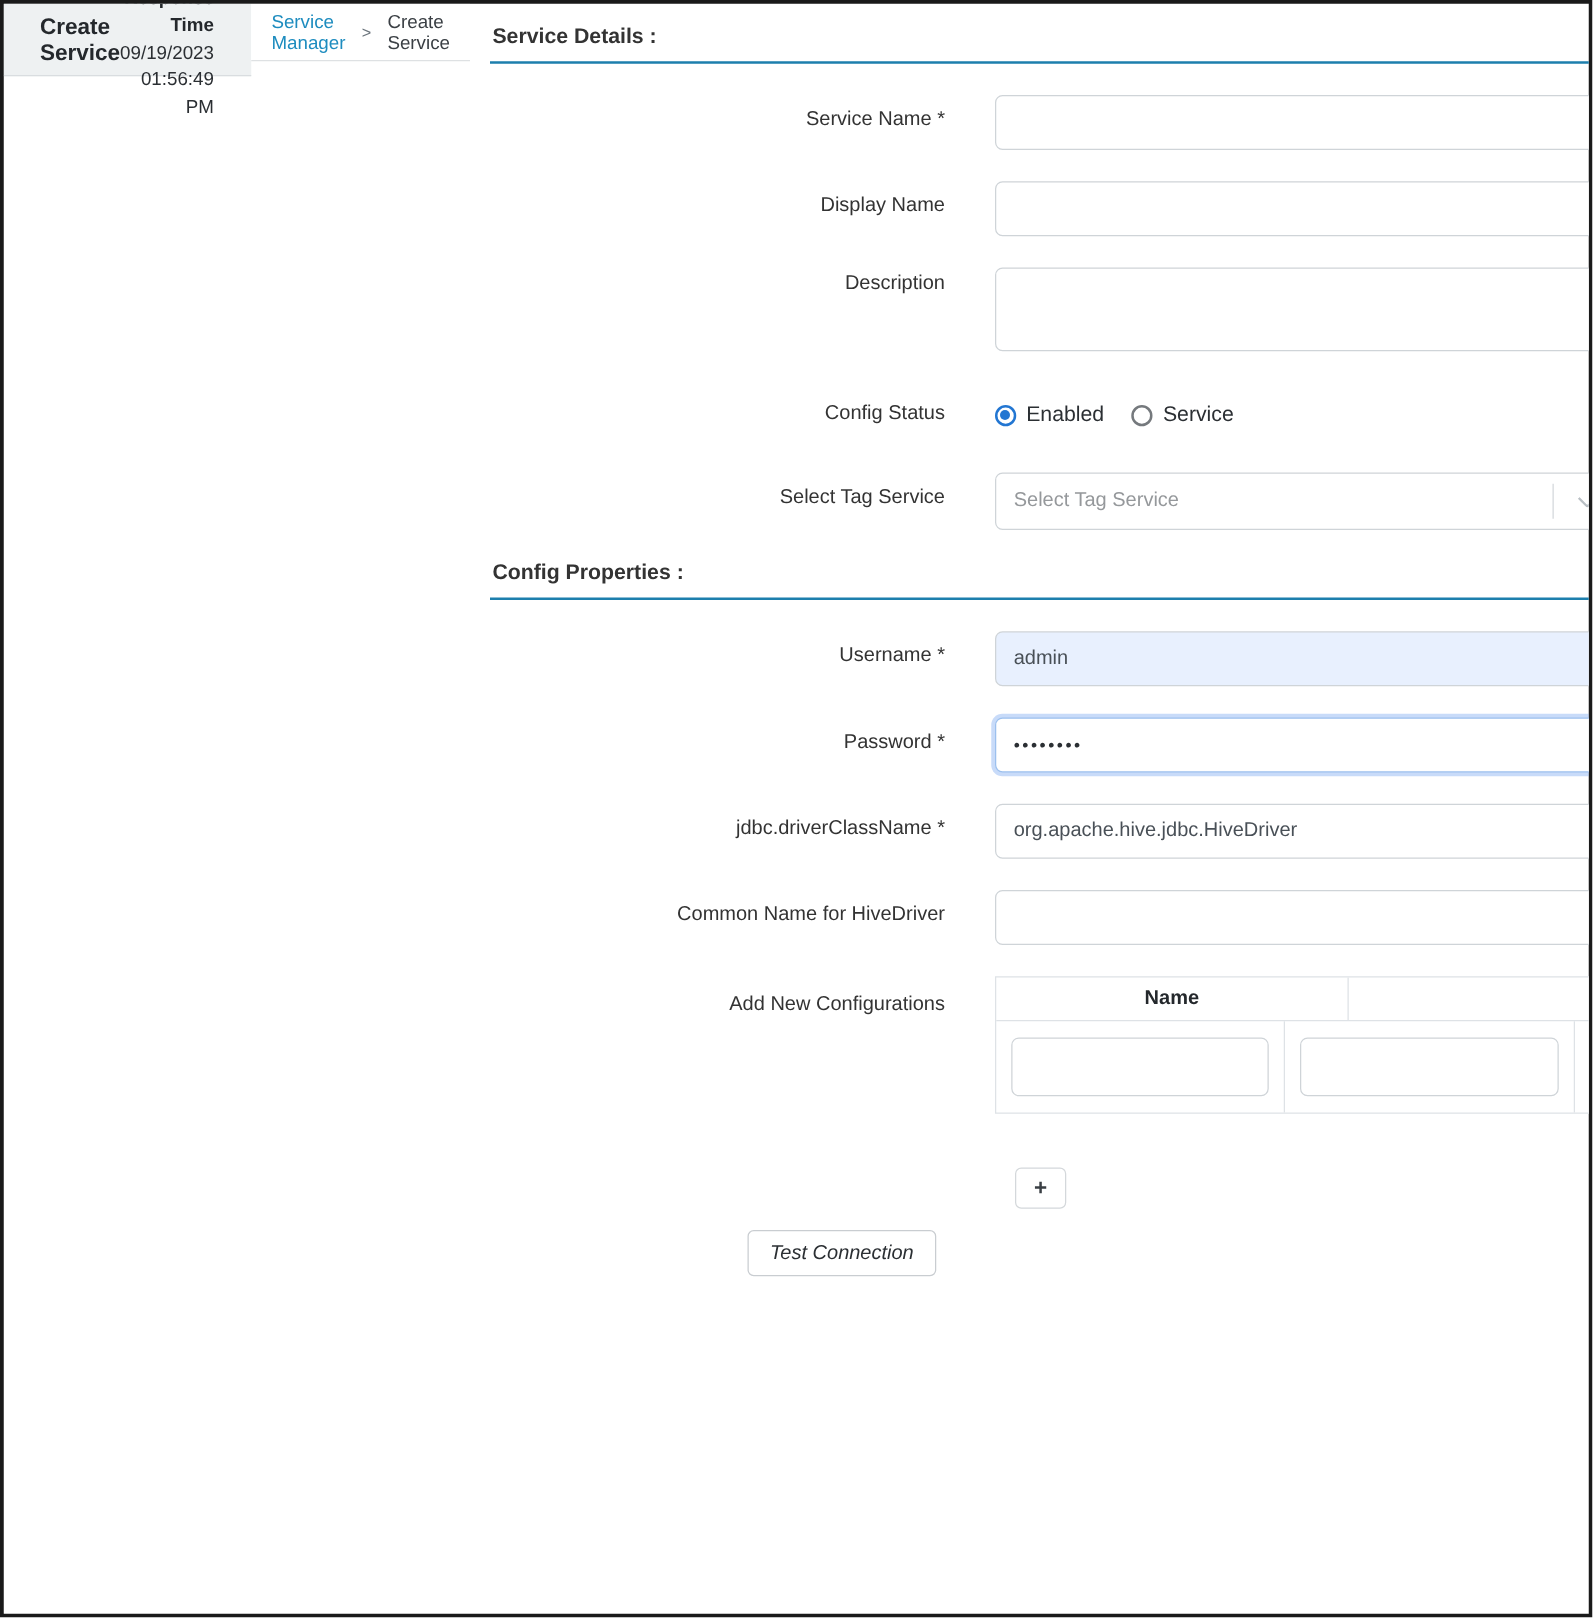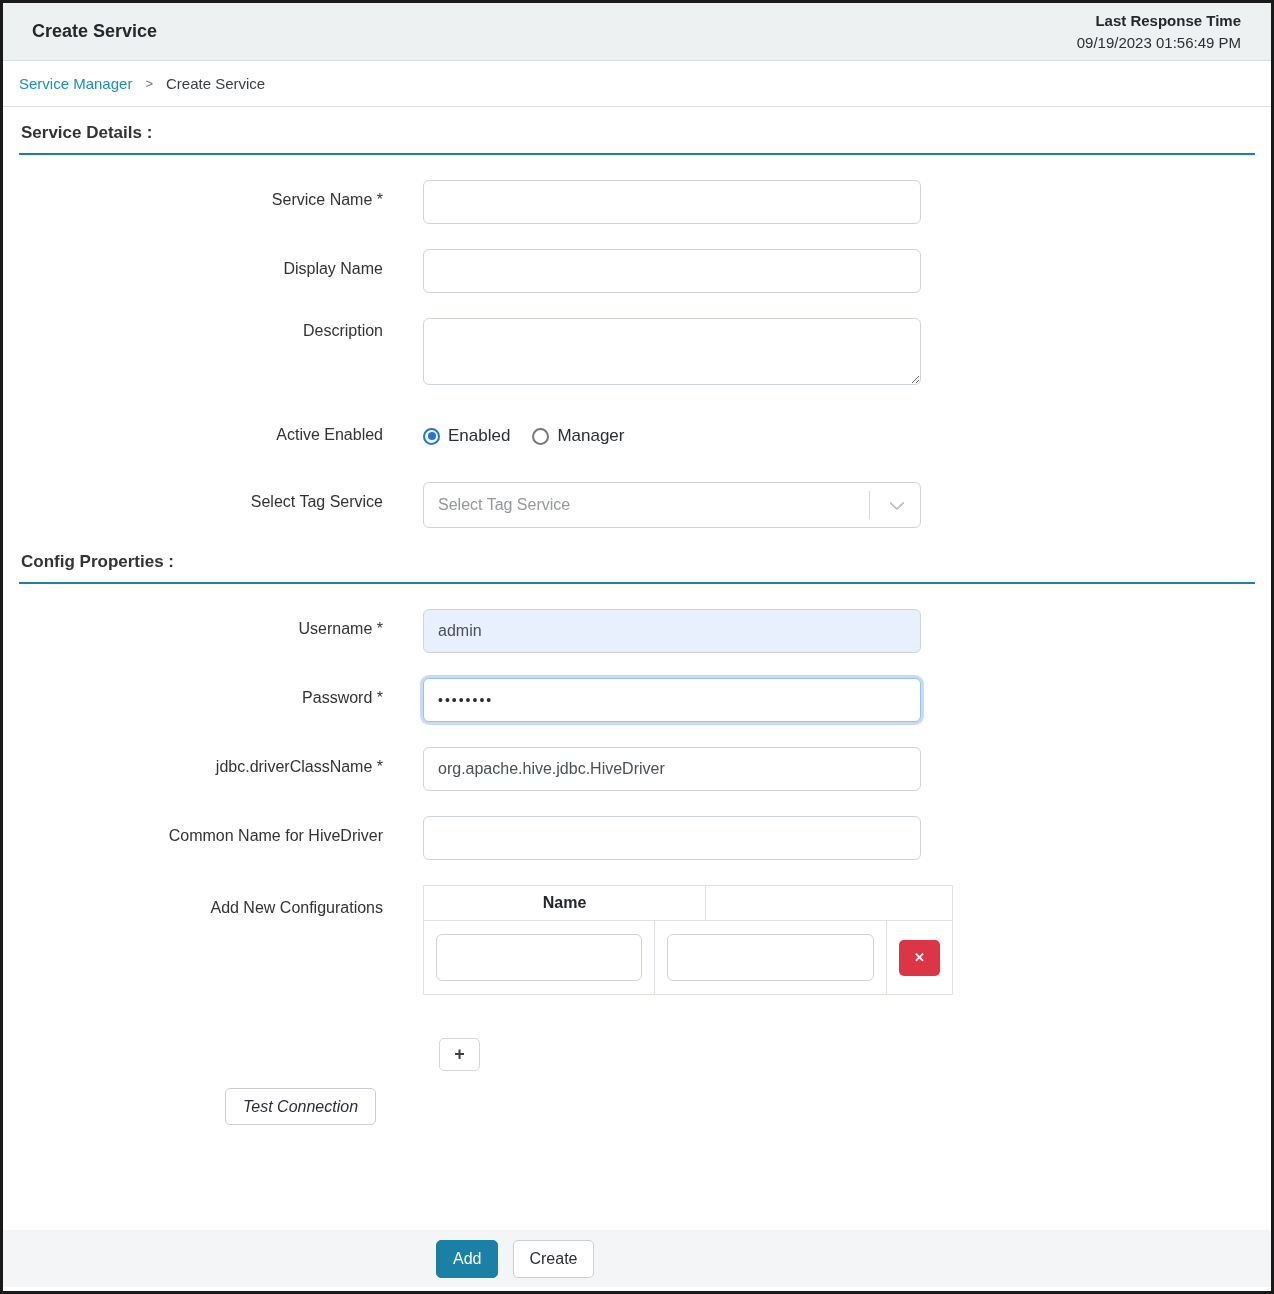--- a/index.html
+++ b/index.html
@@ -3,21 +3,21 @@
 <meta charset="utf-8">
 <style>
   * { margin:0; padding:0; box-sizing:border-box; }
   html,body { background:#ffffff; }
   body { font-family:"Liberation Sans","DejaVu Sans",sans-serif; }
 
   .frame {
     width:1274px; height:1294px;
     border:3px solid #1a1a1a;
     background:#fff;
-    display:flex; flex-direction:column;
+    display:flex; flex-direction:row;
     overflow:hidden;
   }
 
   
   .page-header {
     height:58px; flex:0 0 58px;
     background:#eef1f2;
     border-bottom:1px solid #d9dde0;
     display:flex; justify-content:space-between; align-items:center;
     padding:0 30px 0 29px;
@@ -220,30 +220,30 @@
     </div>
 
     <div class="form-row">
       <label class="form-label" style="padding-top:4px;">Description</label>
       <div class="form-control-wrap">
         <textarea class="text-area" style=""></textarea>
       </div>
     </div>
 
     <div class="form-row" style="margin-top:32px;">
-      <label class="form-label" style="padding-top:9px;">Active Enabled</label>
+      <label class="form-label" style="padding-top:9px;">Config Status</label>
       <div class="form-control-wrap radio-row">
         <div class="radio-group">
           <span class="radio-option">
             <span class="radio-circle checked"></span>
             <span>Enabled</span>
           </span>
           <span class="radio-option">
             <span class="radio-circle"></span>
-            <span>Manager</span>
+            <span>Service</span>
           </span>
         </div>
       </div>
     </div>
 
     <div class="form-row" style="margin-top:36px;">
       <label class="form-label">Select Tag Service</label>
       <div class="form-control-wrap">
         <div class="select-box">
           <span class="select-placeholder">Select Tag Service</span>

